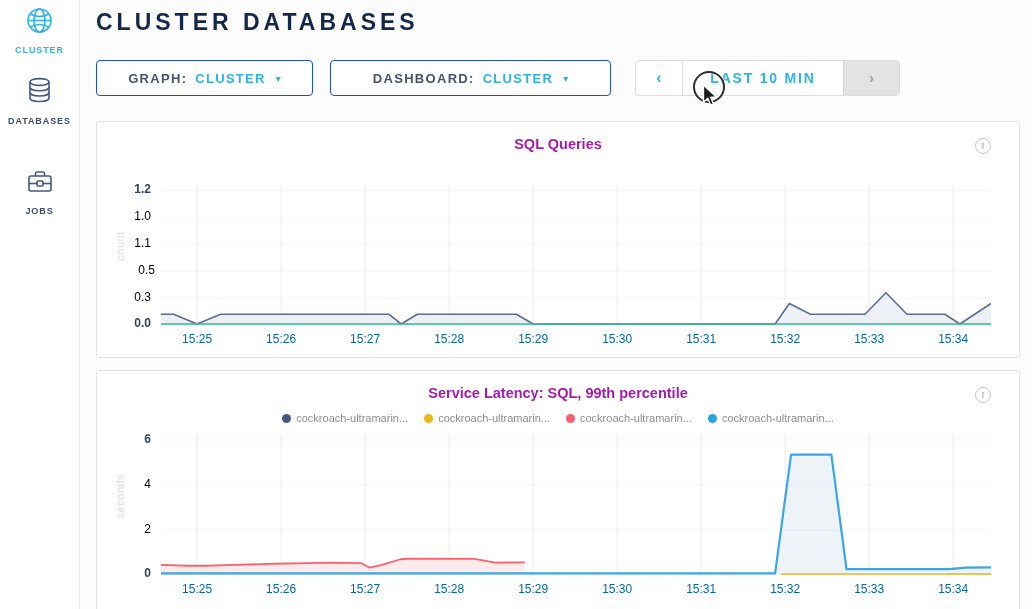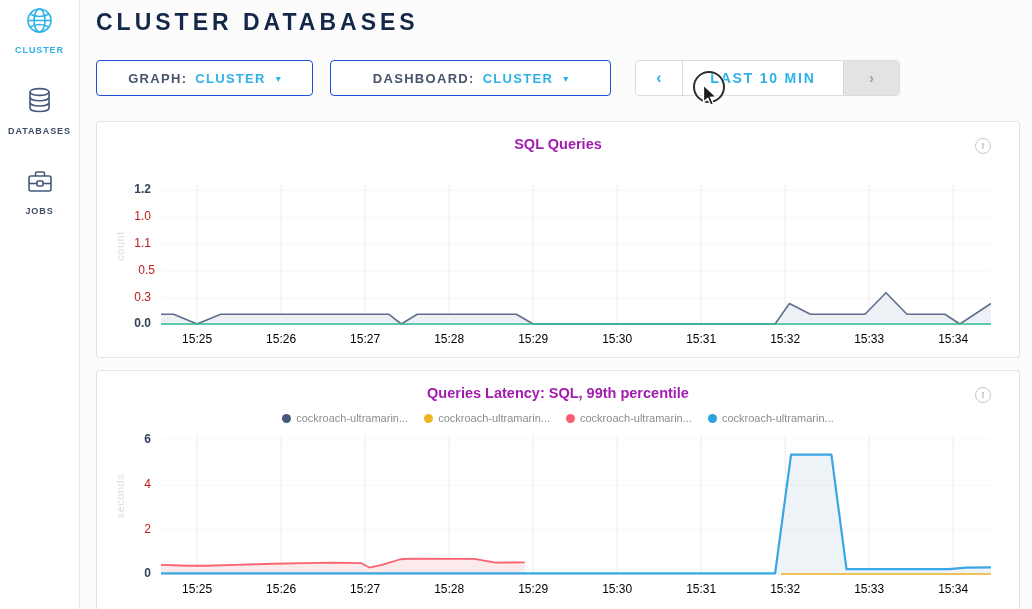--- a/index.html
+++ b/index.html
@@ -33,23 +33,23 @@
   .tp-cur{flex:1;color:#2eb2e8;font-size:14px;font-weight:bold;letter-spacing:1.8px;cursor:pointer;}
   .tp-next{width:56px;background:#e3e3e4;border-left:1px solid #d6d6d6;color:#9b9b9b;font-size:14px;font-weight:bold;cursor:default;}
   
   .card{position:absolute;left:96px;width:924px;background:#ffffff;border:1px solid #e3e3e3;border-radius:3px;box-sizing:border-box;}
   .card-sql{top:121px;height:237px;}
   .card-lat{top:370px;height:262px;}
   .chart-title{position:absolute;left:0;right:0;top:14px;text-align:center;font-size:14.5px;font-weight:bold;color:#a21caf;}
   .info-icon{position:absolute;right:28px;top:16px;width:14px;height:14px;border:1px solid #c9c9c9;border-radius:50%;
        color:#b5b5b5;font-size:9px;line-height:14px;text-align:center;font-weight:bold;cursor:pointer;}
   .plot{position:absolute;}
-  .ytick{position:absolute;width:44px;text-align:right;font-size:12px;color:#b91c1c;}
+  .ytick{position:absolute;width:44px;text-align:right;font-size:12px;color:#000000;}
   .ytick.bold{color:#33415c;font-weight:bold;}
-  .xtick{position:absolute;width:60px;text-align:center;font-size:12px;color:#000000;}
+  .xtick{position:absolute;width:60px;text-align:center;font-size:12px;color:#0369a1;}
   .unit{position:absolute;width:80px;height:12px;text-align:center;font-size:11px;color:#d8dce3;
         transform:rotate(-90deg);letter-spacing:0.5px;}
   .legend{position:absolute;left:0;right:0;top:41px;display:flex;justify-content:center;gap:16px;}
   .legend-item{display:flex;align-items:center;gap:5px;}
   .legend-dot{width:9px;height:9px;border-radius:50%;}
   .legend-label{font-size:11px;color:#8d8d8d;}
   
   .click-circle{position:absolute;left:693px;top:71px;width:28px;height:28px;border:2px solid #2f2f2f;border-radius:50%;
         box-shadow:0 0 0 1px rgba(255,255,255,0.65), inset 0 0 0 1px rgba(255,255,255,0.65);z-index:50;}
   .cursor{position:absolute;left:702px;top:84px;z-index:51;}
@@ -63,21 +63,21 @@
       <svg width="27" height="27" viewBox="0 0 27 27">
         <circle cx="13.5" cy="13.5" r="11.5"></circle>
         <ellipse cx="13.5" cy="13.5" rx="5.5" ry="11.5"></ellipse>
         <line x1="2" y1="13.5" x2="25" y2="13.5"></line>
         <path d="M4 7 Q13.5 12 23 7" fill="none"></path>
         <path d="M4 20 Q13.5 15 23 20" fill="none"></path>
       </svg>
     </span>
     <span class="lbl">CLUSTER</span>
   </div>
-  <div class="side-item" style="top:87px;">
+  <div class="side-item" style="top:77px;">
     <span class="icon">
       <svg width="27" height="28" viewBox="0 0 27 28">
         <ellipse cx="13.5" cy="5" rx="9.5" ry="3.4"></ellipse>
         <path d="M4 5 V21 C4 23 8 24.5 13.5 24.5 C19 24.5 23 23 23 21 V5" fill="none"></path>
         <path d="M4 10.3 C4 12.2 8 13.7 13.5 13.7 C19 13.7 23 12.2 23 10.3" fill="none"></path>
         <path d="M4 15.6 C4 17.5 8 19 13.5 19 C19 19 23 17.5 23 15.6" fill="none"></path>
       </svg>
     </span>
     <span class="lbl">DATABASES</span>
   </div>
@@ -155,21 +155,21 @@
     <div class="xtick" style="left: 322.148px; top: 210px;">15:28</div>
     <div class="xtick" style="left: 406.156px; top: 210px;">15:29</div>
     <div class="xtick" style="left: 490.164px; top: 210px;">15:30</div>
     <div class="xtick" style="left: 574.172px; top: 210px;">15:31</div>
     <div class="xtick" style="left: 658.18px; top: 210px;">15:32</div>
     <div class="xtick" style="left: 742.188px; top: 210px;">15:33</div>
     <div class="xtick" style="left: 826.196px; top: 210px;">15:34</div>
   </div>
 
 <div class="card card-lat">
-  <div class="chart-title">Queries Latency: SQL, 99th percentile</div>
+  <div class="chart-title">Service Latency: SQL, 99th percentile</div>
   <div class="info-icon">!</div>
   <div class="legend">
       <div class="legend-item">
         <span class="legend-dot" style="background: rgb(71, 88, 124);"></span>
         <span class="legend-label">cockroach-ultramarin...</span>
       </div>
       <div class="legend-item">
         <span class="legend-dot" style="background: rgb(238, 180, 31);"></span>
         <span class="legend-label">cockroach-ultramarin...</span>
       </div>

